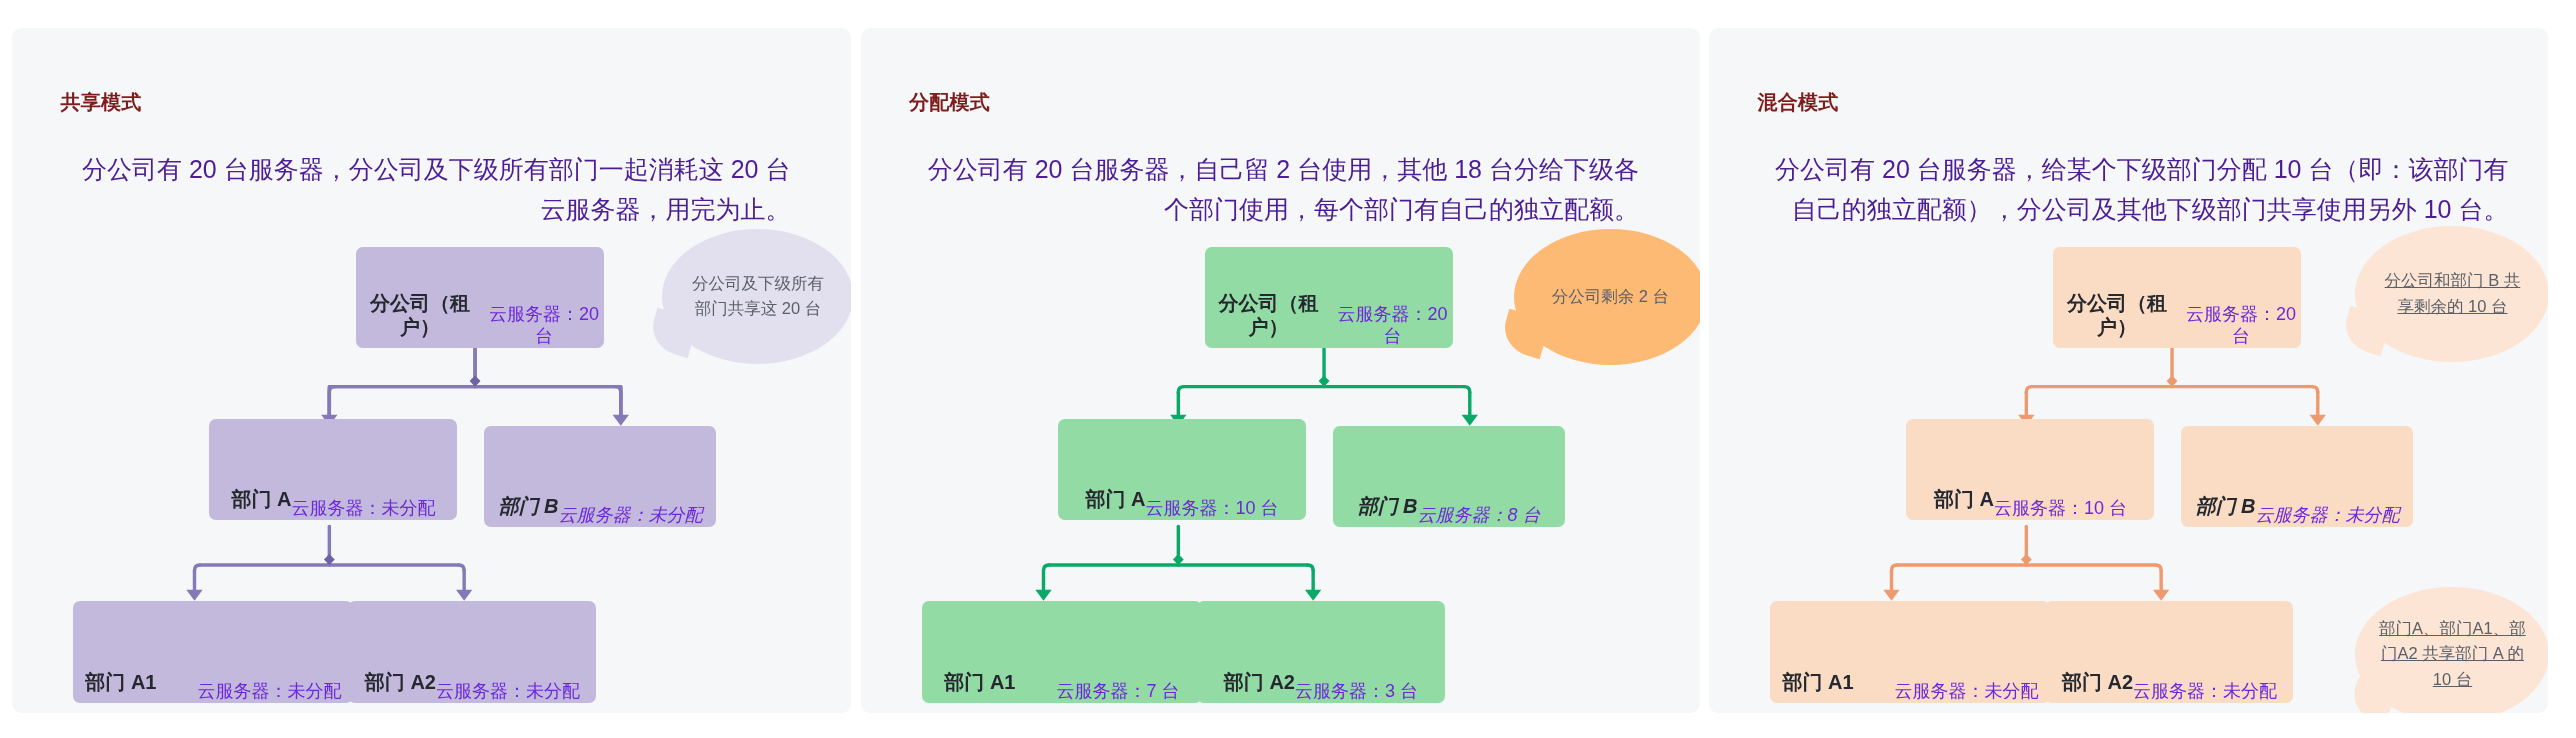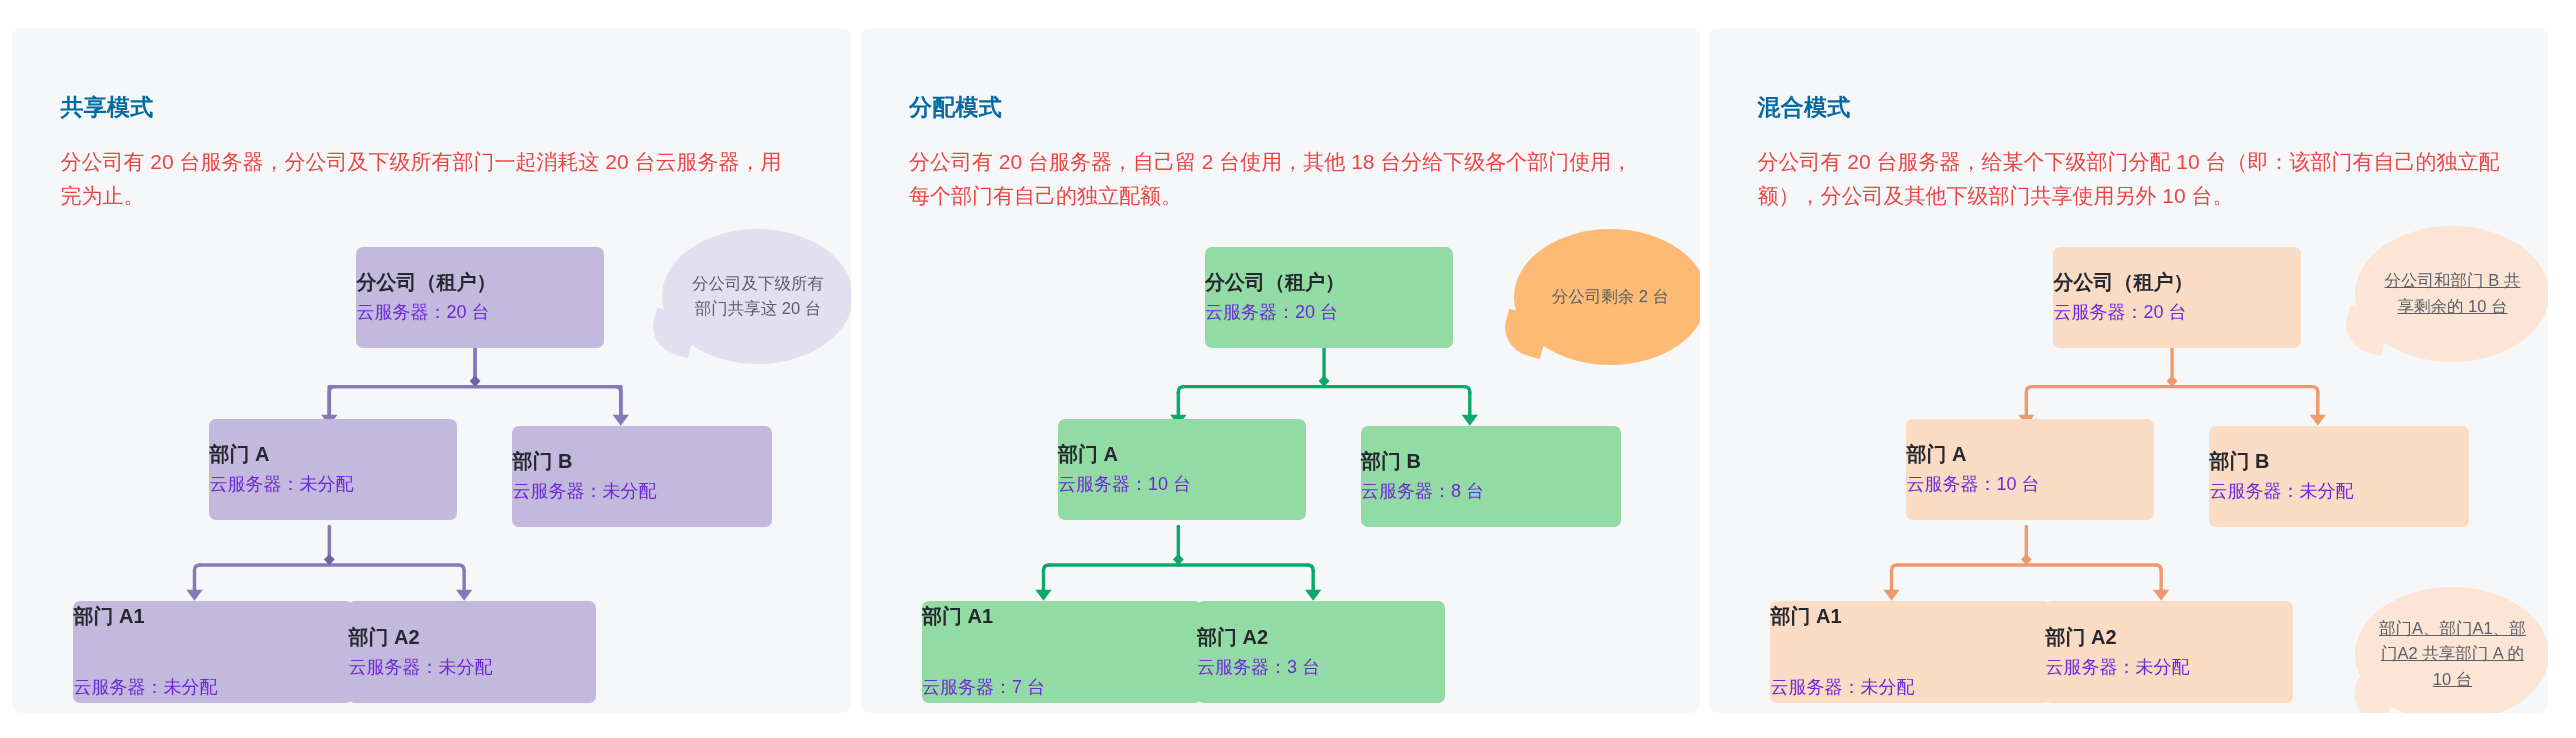--- a/index.html
+++ b/index.html
@@ -20,64 +20,65 @@
   .panel{
     position:relative;
     flex:1 1 0;
     background:#f5f7f9;
     border-radius:9.6px;
     overflow:hidden;
   }
   .panel-title{
     position:absolute;
     left:48px;top:45px;
-    font-size:23px;
+    font-size:20px;
     font-weight:bold;
-    color:#0369a1;
+    color:#7f1d1d;
     letter-spacing:0.3px;
   }
   .panel-desc{
     position:absolute;
     left:48px;top:96px;
     width:730px;
-    font-size:21px;
+    font-size:25px;
     line-height:1.62;
-    color:#ef4444;
+    color:#4c1d95;
+    text-align:right;
   }
   .p3 .panel-desc{width:751px;}
 
   
   .node{
     position:absolute;
     border-radius:6.9px;
     box-sizing:border-box;
     display:flex;
-    flex-direction:column;
-    align-items:flex-start;
+    flex-direction:row;
+    align-items:flex-end;
     justify-content:center;
     text-align:center;
   }
   .node .n-title{
     font-size:20px;
     font-weight:bold;
     color:#25282e;
     line-height:1.2;
     margin-bottom:8.3px;
   }
   .node .n-sub{
     font-size:18px;
     color:#6d28d9;
     line-height:1.2;
   }
 
   
   .n-root{left:344px;top:219px;width:248px;height:101px;}
   
   .n-a{left:197px;top:391px;width:248px;height:101px;}
-  .n-b{left:500px;top:398px;width:260px;height:101px;}
+  .n-b{left:472px;top:398px;width:232px;height:101px;font-style:italic;}
   
   .n-a1{left:61px;top:573px;width:280px;height:102px;gap:41px;}
   .n-a2{left:336px;top:573px;width:248px;height:102px;}
 
   
   .p1 .node{background:#c3b9dd;}
   .p2 .node{background:#92dba4;}
   .p3 .node{background:#fadcc5;}
 
   

